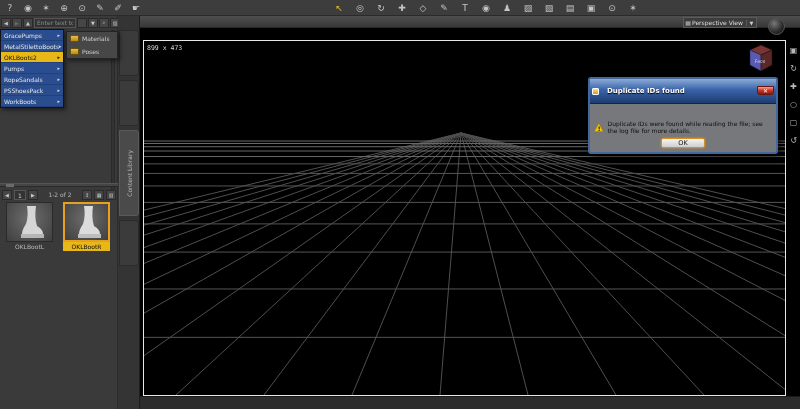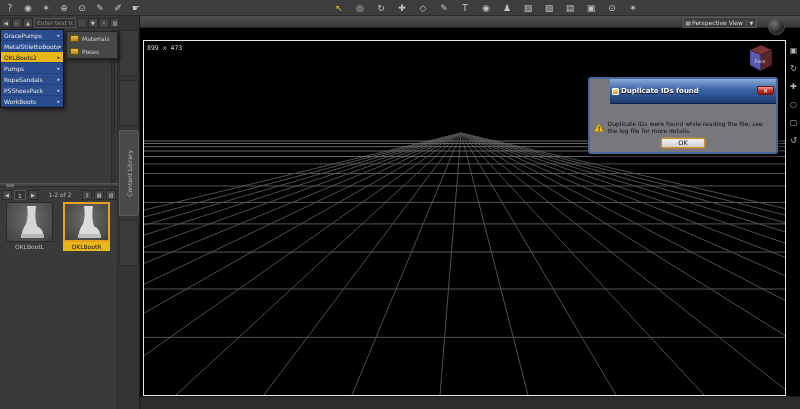--- a/index.html
+++ b/index.html
@@ -72,21 +72,21 @@
        background:radial-gradient(circle at 35% 30%, #777, #2a2a2a 60%, #111);border:1px solid #555;cursor:pointer;}
   .vcube{position:absolute;left:604px;top:26px;cursor:pointer;}
   .vtools{position:absolute;left:647px;top:28px;width:13px;display:flex;flex-direction:column;gap:5px;align-items:center;}
   .vtools .tbi{color:#b8b8b8;font-size:8px;}
   .vp-bottom{position:absolute;left:140px;top:396px;width:660px;height:13px;background:#2c2c2c;border-top:1px solid #1a1a1a;}
 
   
   .dialog{position:absolute;left:588px;top:77px;width:190px;z-index:20;border:2px solid #44679c;border-radius:3px;
           box-shadow:3px 4px 8px rgba(0,0,0,.65);background:#77787c;}
   .dlg-title{height:11px;background:linear-gradient(#8aabd8,#3a63a8 45%,#1d3b70);display:flex;align-items:center;
-             padding:12px 2px;gap:2px;border-bottom:1px solid #12264a;margin-left:20px;}
+             padding:12px 2px;gap:8px;border-bottom:1px solid #12264a;}
   .dlg-icon{width:7px;height:7px;background:linear-gradient(#ffe08a,#cf9a20);border:1px solid #fff;border-radius:1px;flex:0 0 auto;}
   .dlg-title-text{flex:1;color:#fff;font-size:7px;font-weight:bold;text-shadow:0 1px 1px #000;white-space:nowrap;overflow:hidden;}
   .dlg-close{width:17px;height:9px;background:linear-gradient(#f0a090,#c0392b 50%,#8e1a0e);border:1px solid #6e150b;
              border-radius:0 0 3px 3px;color:#fff;font-size:6px;line-height:8px;text-align:center;cursor:pointer;margin-top:-2px;}
   .dlg-body{padding:16px 4px 4px 4px;}
   .dlg-msgrow{display:flex;align-items:center;gap:4px;}
   .dlg-msg{font-size:6px;color:#101010;line-height:7px;}
   .dlg-btnrow{display:flex;justify-content:center;margin-top:4px;}
   .ok-btn{width:44px;height:10px;background:linear-gradient(#f4f4f4,#cfcfcf);border:1px solid #d79020;border-radius:2px;
           font-size:6.5px;color:#111;text-align:center;line-height:8px;cursor:pointer;box-shadow:0 0 2px #e8a020;}

